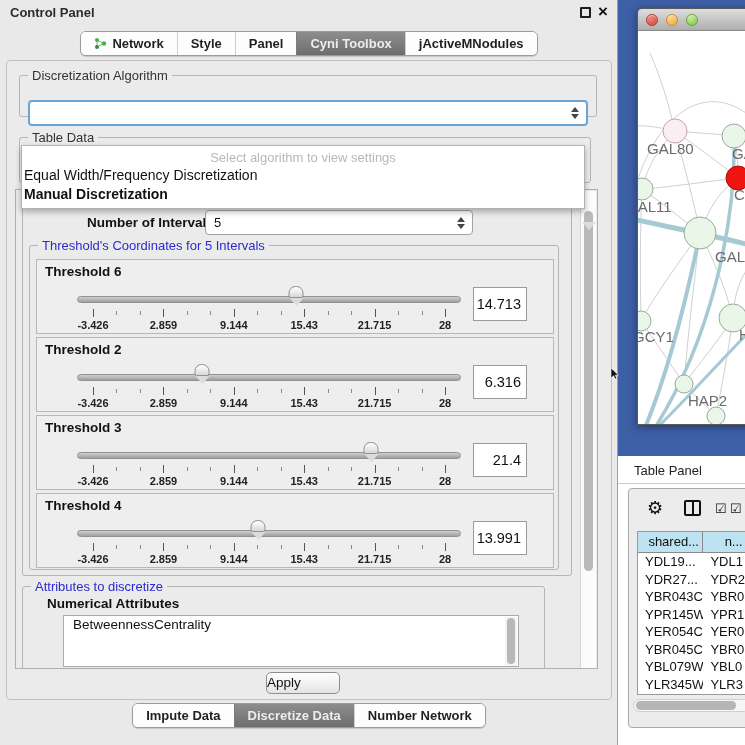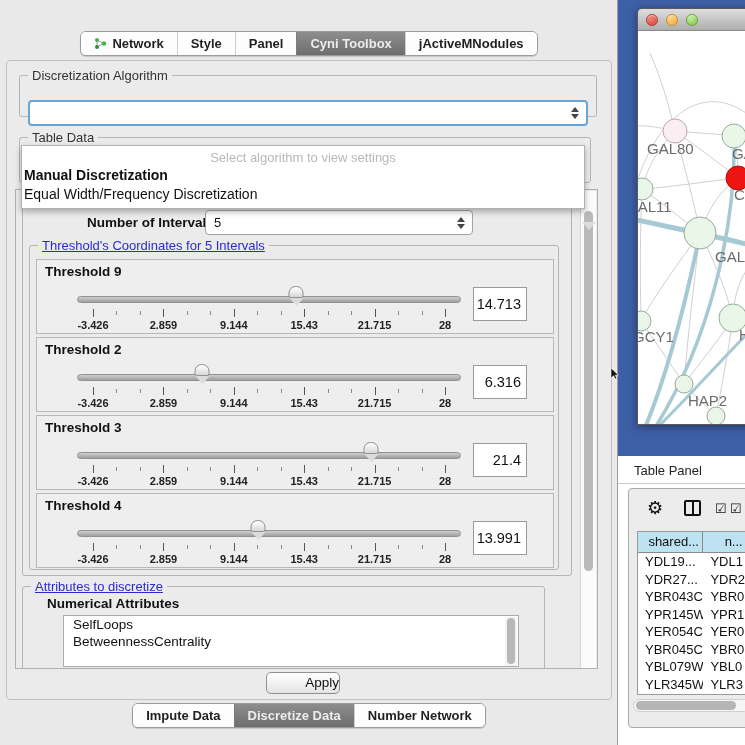--- a/index.html
+++ b/index.html
@@ -24,21 +24,21 @@
   .tab-seg:first-child { border-left:none; }
   .tab-seg.sel { background:linear-gradient(#8d8d8d,#6e6e6e); color:#ededed; border-left-color:#7a7a7a; }
 
   .cyni-panel { position:absolute; left:6px; top:60px; width:606px; height:640px;
                 border:1px solid #c0c0c0; border-radius:4px; background:#ebebeb; }
 
   .groupbox { position:absolute; border:1px solid #b5b5b5; border-radius:3px; }
   .group-label { position:absolute; top:-8px; left:8px; background:#ebebeb; padding:0 4px;
                  font-size:13px; color:#333; white-space:nowrap; }
   .group-label.green { color:#2db52d; }
-  .group-label.blue  { color:#2a2ad0;text-decoration:underline; }
+  .group-label.blue  { color:#2a2ad0; }
 
   .combo { position:absolute; background:#fff; border:1px solid #a3a3a3; border-radius:4px;
            font-size:13px; color:#111; display:flex; align-items:center; padding:0 22px 0 8px; }
   .combo .stepper { position:absolute; right:7px; top:50%; transform:translateY(-50%);
                     display:flex; flex-direction:column; gap:2px; }
   .combo .stepper i { width:0; height:0; border:4px solid transparent; }
   .combo .stepper .up { border-bottom:5px solid #444; border-top:0; }
   .combo .stepper .dn { border-top:5px solid #444; border-bottom:0; }
   .combo.focused { border:2px solid #6aa5d8; }
 
@@ -92,21 +92,21 @@
   .attributes-group { left:6px; top:396px; width:523px; height:86px; }
   .attr-title { position:absolute; left:24px; top:9px; font-size:13.5px; font-weight:bold; color:#111; }
   .attr-list { position:absolute; left:40px; top:28px; width:456px; height:52px;
                background:#fff; border:1px solid #ababab; overflow:hidden; }
   .attr-item { font-size:13.5px; color:#111; padding:1px 0 1px 9px; line-height:15px; }
   .attr-scroll { position:absolute; right:1px; top:1px; width:12px; height:50px; background:#f4f4f4; }
   .attr-scroll .thumb2 { position:absolute; left:2px; top:1px; width:8px; height:46px; background:#b8b8b8; border-radius:5px; }
 
   .apply-btn { position:absolute; left:259px; top:611px; width:74px; height:22px;
                background:linear-gradient(#ffffff,#e4e4e4); border:1px solid #8f8f8f; border-radius:5px;
-               font-size:13.5px; color:#111; text-align:right; line-height:20px; }
+               font-size:13.5px; color:#111; text-align:left; line-height:20px; }
 
   .bottom-tabstrip { position:absolute; left:0; top:703px; width:618px; display:flex; justify-content:center; }
 
   
   .desktop { position:absolute; left:618px; top:0; width:127px; height:456px; background:#3d5fa6; }
   .net-window { position:absolute; left:637px; top:8px; width:120px; height:417px;
                 border:1px solid #5a5a5a; border-radius:5px 5px 0 0; overflow:hidden;
                 box-shadow:0 2px 8px rgba(0,0,0,.4); }
   .net-titlebar { position:relative; height:22px; background:linear-gradient(#dedede,#aeaeae);
                   border-bottom:1px solid #8a8a8a; }
@@ -143,20 +143,25 @@
   .tp-hscroll .thumb3 { position:absolute; left:2px; top:1px; width:100px; height:9px; background:#b5b5b5; border-radius:5px; }
 
   .cursor { position:absolute; left:611px; top:368px; z-index:20; }
 </style>
 </head>
 <body>
 
 <div class="screen">
 
   <div class="control-panel">
+    <div class="cp-titlebar">
+      <span class="cp-title">Control Panel</span>
+      <span class="float-btn"></span>
+      <span class="close-btn">×</span>
+    </div>
 
     <div class="tabstrip">
       <div class="tab-pill" id="top-tabs">
           <div class="tab-seg">
             <svg width="13" height="13" viewBox="0 0 13 13">
               <path d="M3,3 L10,6.5 M3,10 L10,6.5 M3,3 L3,10" stroke="#9a9a9a" stroke-width="1" fill="none"></path>
               <circle cx="3" cy="3" r="2" fill="#47b14b"></circle>
               <circle cx="3" cy="10" r="2" fill="#2f8f36"></circle>
               <circle cx="10" cy="6.5" r="2.2" fill="#47b14b"></circle>
             </svg>
@@ -196,41 +201,41 @@
           <span class="stepper">
               <i class="up"></i>
               <i class="dn"></i>
             </span>
         </div>
       </div>
 
       <div class="algo-popup">
         <div class="popup-placeholder">Select algorithm to view settings</div>
         <div id="popup-items">
+            <div class="popup-item">Equal Width/Frequency Discretization</div>
             <div class="popup-item bold">Manual Discretization</div>
-            <div class="popup-item">Equal Width/Frequency Discretization</div>
           </div>
       </div>
 
       <div class="scrollpane">
         <div class="groupbox interval-group">
           <span class="group-label green">Interval Definition</span>
           <span class="num-label">Number of Intervals</span>
           <div class="combo num-combo">
             <span>5</span>
             <span class="stepper">
                 <i class="up"></i>
                 <i class="dn"></i>
               </span>
           </div>
           <div class="groupbox thresholds-group">
             <span class="group-label blue">Threshold's Coordinates for 5 Intervals</span>
             <div class="th-rows" id="th-rows">
                 <div class="th-row">
-                  <div class="th-name">Threshold 9</div>
+                  <div class="th-name">Threshold 6</div>
                   <div class="groove"></div>
                   <div class="scale">
                     <div class="ticks">
                       <div class="tick major" style="left: 0%;"></div>
                       <div class="tick" style="left: 6.66667%;"></div>
                       <div class="tick" style="left: 13.3333%;"></div>
                       <div class="tick major" style="left: 20%;"></div>
                       <div class="tick" style="left: 26.6667%;"></div>
                       <div class="tick" style="left: 33.3333%;"></div>
                       <div class="tick major" style="left: 40%;"></div>
@@ -359,21 +364,20 @@
                   <div class="th-value">13.991</div>
                 </div>
               </div>
           </div>
         </div>
 
         <div class="groupbox attributes-group">
           <span class="group-label blue">Attributes to discretize</span>
           <span class="attr-title">Numerical Attributes</span>
           <div class="attr-list" id="attr-list">
-            <div class="attr-item">SelfLoops</div>
               <div class="attr-item">BetweennessCentrality</div>
               <div class="attr-scroll">
                 <div class="thumb2"></div>
               </div>
           </div>
         </div>
 
         <div class="v-scrollbar">
           <div class="thumb" style="border-radius:6px;background:#b9b9b9;border:none;width:9px;height:360px;top:20px;left:3px;transform:none;"></div>
         </div>

